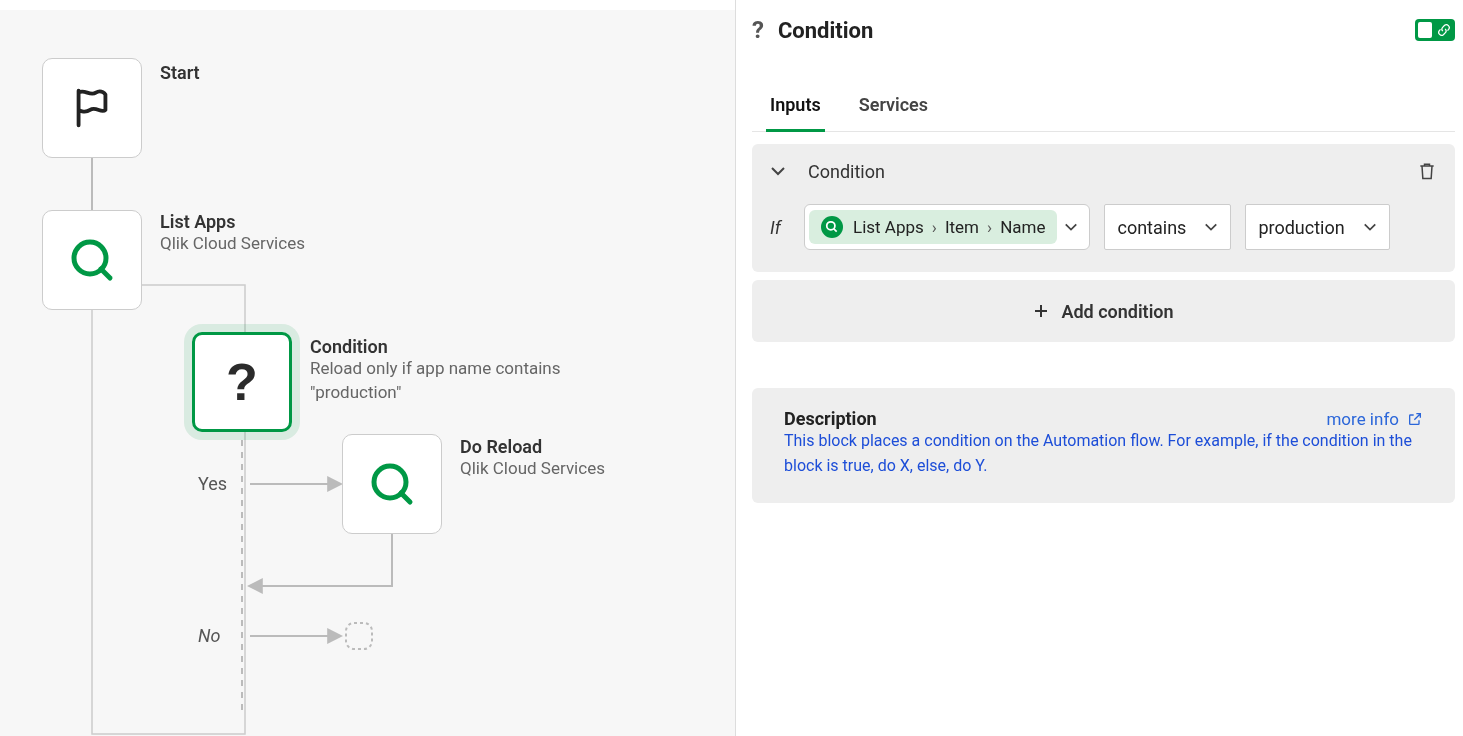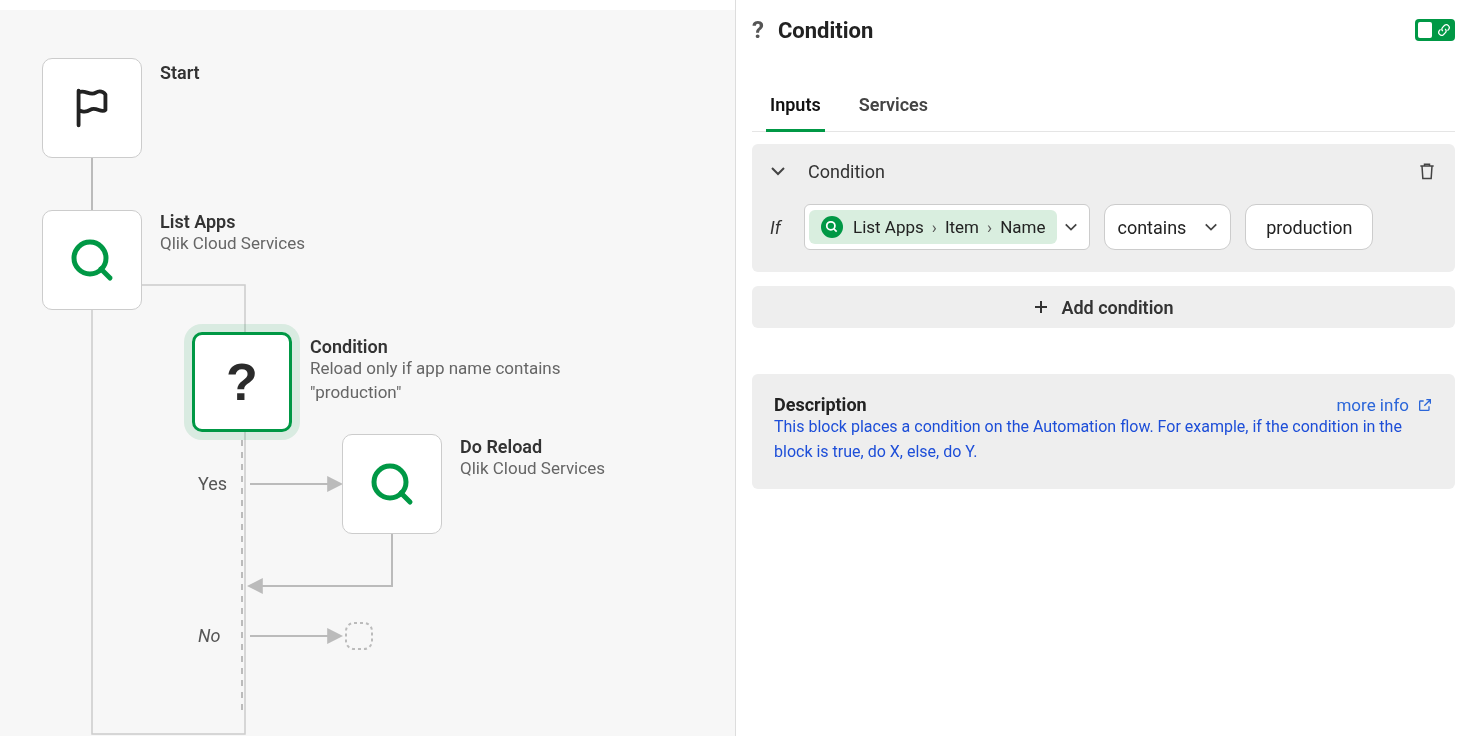--- a/index.html
+++ b/index.html
@@ -45,26 +45,26 @@
   .trash { width:20px; height:22px; color:#444; cursor:pointer; }
 
   .cond-row { display:flex; align-items:center; gap:14px; margin-top:22px; }
   .if-label { font-size:18px; color:#333; min-width:20px;font-style:italic; }
   .picker { display:flex; align-items:center; background:#fff; border:1px solid #ccc; border-radius:6px; height:46px; padding:0 4px 0 4px; }
   .picker-pill { display:flex; align-items:center; gap:10px; background:#d9eedf; border-radius:6px; padding:6px 12px; }
   .qbadge { width:22px; height:22px; border-radius:50%; background:#009845; display:flex; align-items:center; justify-content:center; }
   .crumbs { display:flex; align-items:center; gap:8px; font-size:17px; color:#222; }
   .crumb-sep { color:#555; }
   .picker-caret { width:28px; display:flex; align-items:center; justify-content:center; }
-  .select { height:46px; background:#fff; border:1px solid #ccc; border-radius:11px; display:flex; align-items:center; justify-content:space-between; padding:12px 12px; font-size:18px; color:#222; }
+  .select { height:46px; background:#fff; border:1px solid #ccc; border-radius:2px; display:flex; align-items:center; justify-content:space-between; padding:0 12px; font-size:18px; color:#222; }
   .select .caret { margin-left:18px; }
 
-  .add-cond { margin-top:14px; height:42px; background:#eee; border-radius:6px; display:flex; align-items:center; justify-content:center; gap:12px; font-size:18px; font-weight:600; color:#333; cursor:pointer; }
-
-  .desc-box { margin-top:46px; background:#eee; border-radius:6px; padding:20px 22px 24px; position:relative; }
+  .add-cond { margin-top:8px; height:62px; background:#eee; border-radius:6px; display:flex; align-items:center; justify-content:center; gap:12px; font-size:18px; font-weight:600; color:#333; cursor:pointer; }
+
+  .desc-box { margin-top:46px; background:#eee; border-radius:6px; padding:20px 32px 24px; position:relative; }
   .desc-head { display:flex; justify-content:space-between; align-items:center; }
   .desc-title { font-size:18px; font-weight:700; color:#222; }
   .more-info { display:flex; align-items:center; gap:8px; font-size:17px; color:#2b66d9; cursor:pointer; }
   .desc-text { font-size:16px; color:#1d4ed8; line-height:1.55; margin-top:0; }
 </style>
 </head>
 <body>
 
 <div class="canvas">
 
@@ -193,21 +193,21 @@
         </span>
       </div>
 
       <div class="select" style="min-width:124px;">
         <span>contains</span>
         <svg class="caret" width="14" height="14" viewBox="0 0 16 16">
             <path d="M2 5 L8 11 L14 5" fill="none" stroke="#444" stroke-width="2"></path>
           </svg>
       </div>
 
-      <div class="select" style="min-width:128px;flex-direction:column;">
+      <div class="select" style="min-width:128px;">
         <span>production</span>
         <svg class="caret" width="14" height="14" viewBox="0 0 16 16">
             <path d="M2 5 L8 11 L14 5" fill="none" stroke="#444" stroke-width="2"></path>
           </svg>
       </div>
     </div>
   </div>
 
   <div class="add-cond">
     <svg width="16" height="16" viewBox="0 0 16 16">

